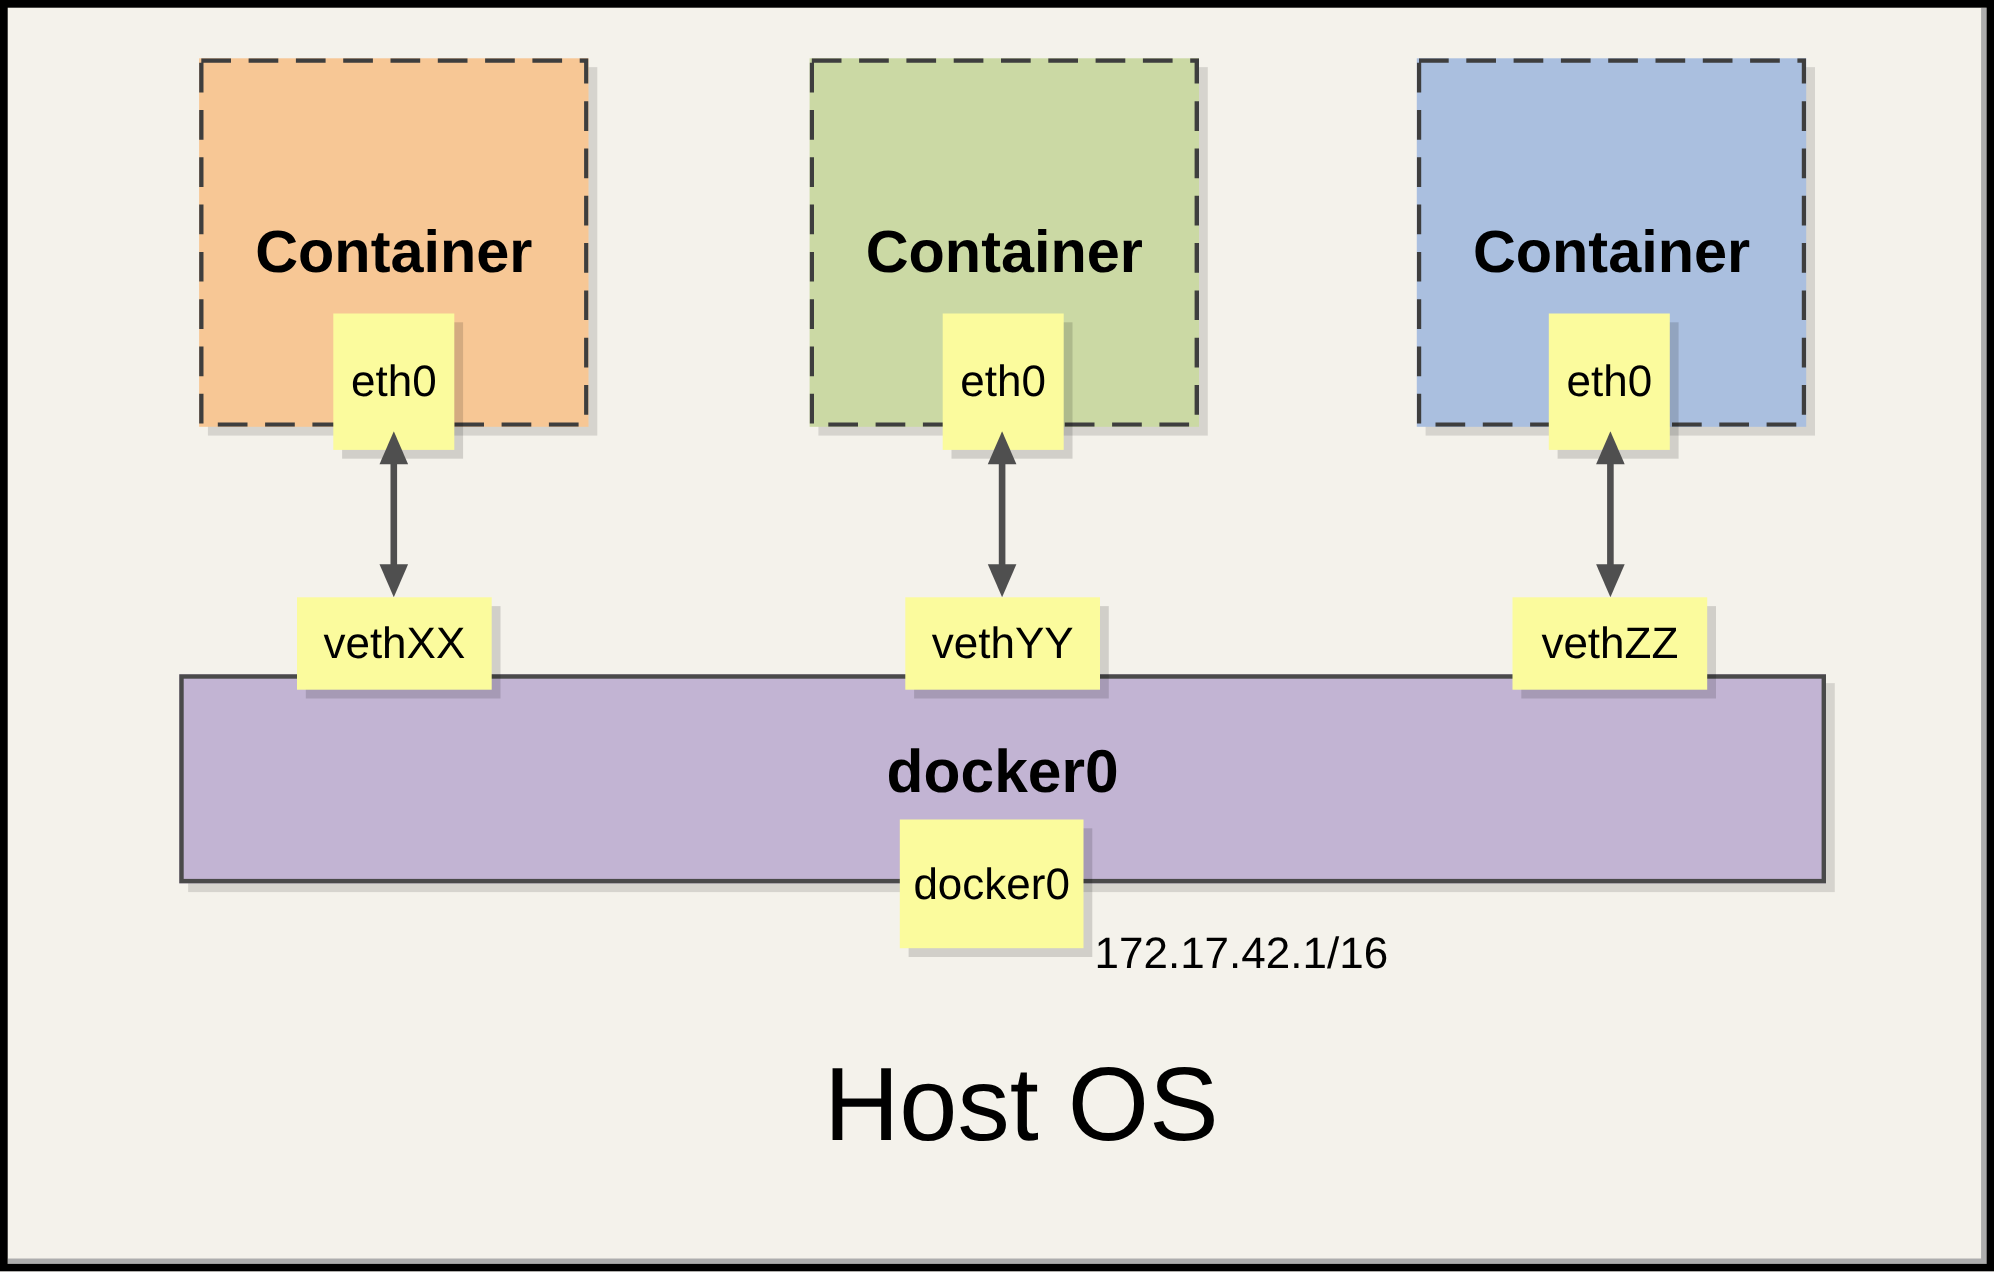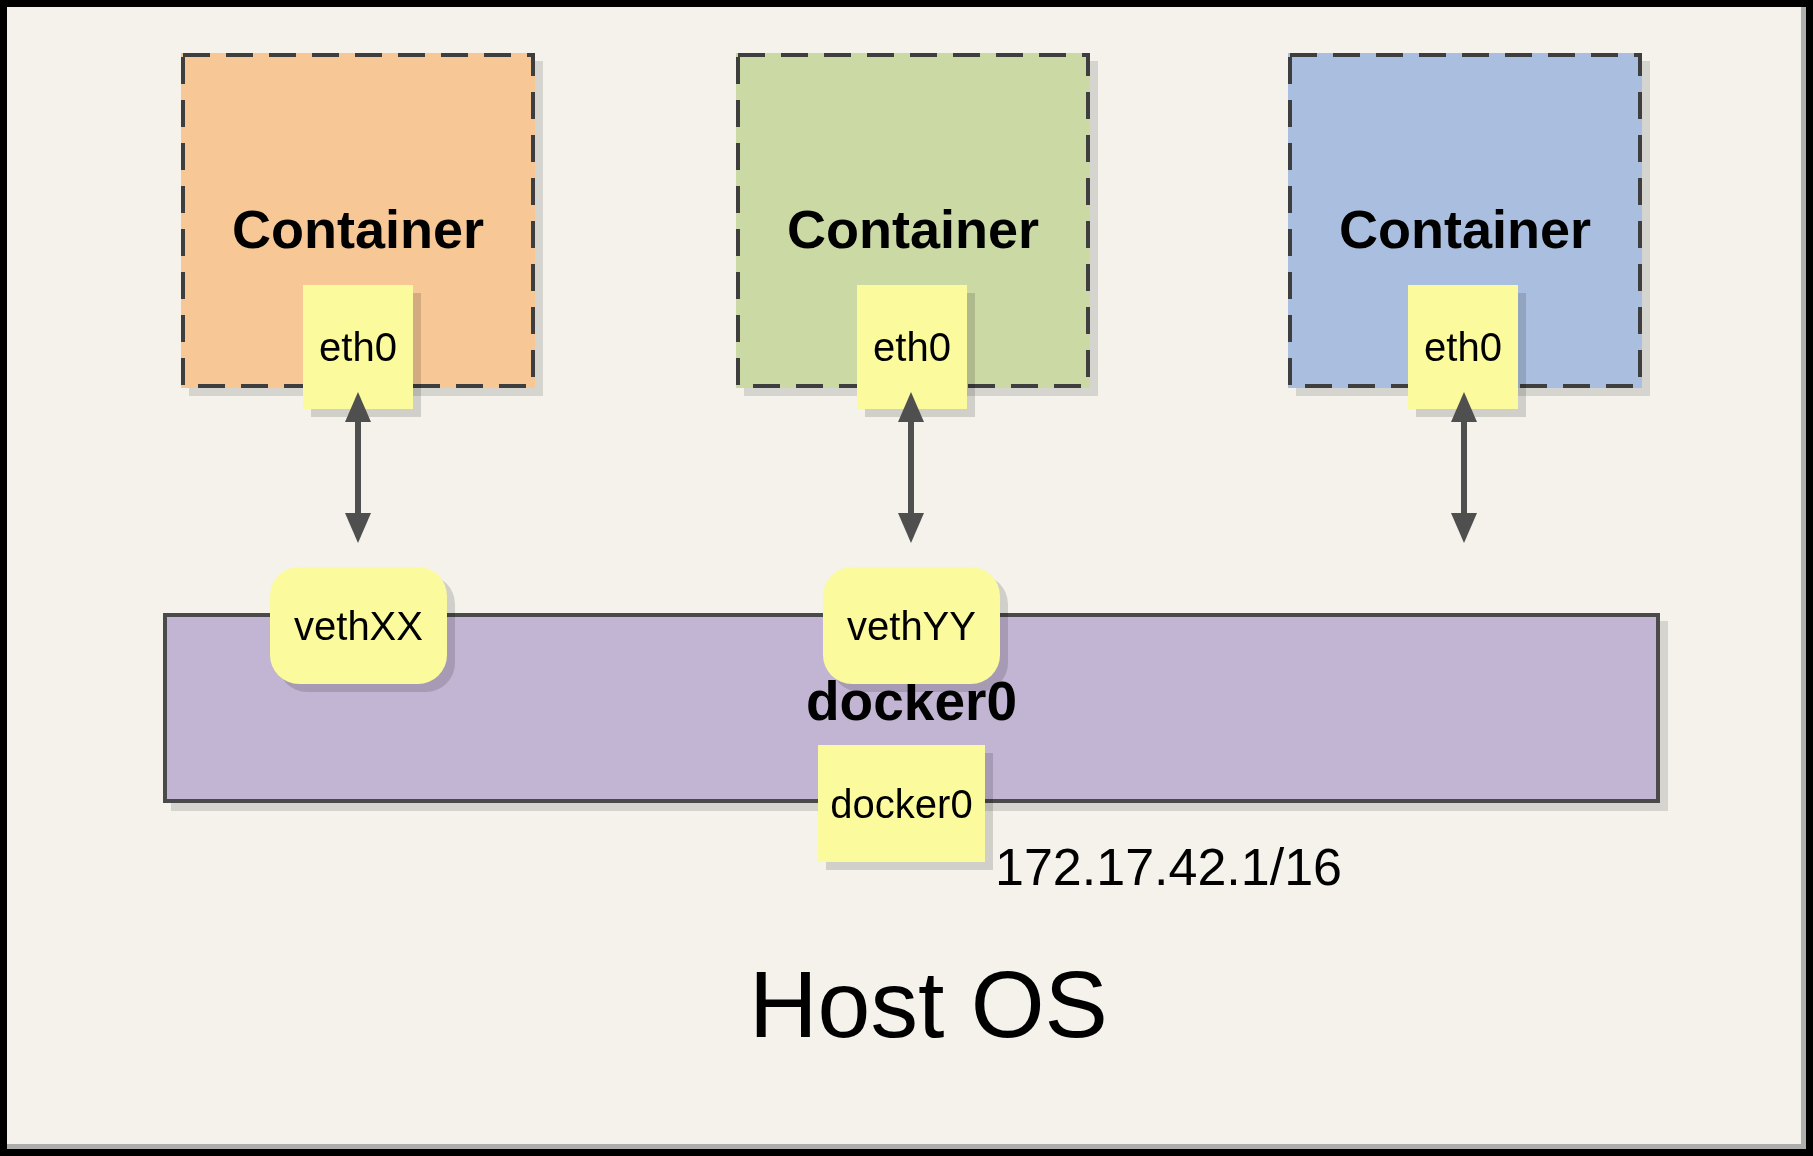--- a/index.html
+++ b/index.html
@@ -56,21 +56,21 @@
     align-items: center;
     justify-content: center;
     font-size: 40px;
     line-height: 1;
   }
   .eth-box { top: 278px; width: 110px; height: 124px; }
   .pos-e1 { left: 296px; }
   .pos-e2 { left: 850px; }
   .pos-e3 { left: 1401px; }
 
-  .veth-box { top: 560px; width: 177px; height: 117px; z-index: 5; border-radius: 29px; }
+  .veth-box { top: 536px; width: 177px; height: 84px; z-index: 5; }
   .pos-v1 { left: 263px; }
   .pos-v2 { left: 816px; }
   .pos-v3 { left: 1368px; }
 
   .docker0-box {
     left: 811px; top: 738px;
     width: 167px; height: 117px;
     z-index: 5;
   }
 
@@ -108,21 +108,21 @@
     font-size: 55px;
     font-weight: bold;
     line-height: 56px;
     z-index: 4;
   }
 
   .ip-label {
     position: absolute;
     left: 988px;
     top: 838px;
-    font-size: 52px;
+    font-size: 40px;
     line-height: 44px;
     z-index: 6;
   }
 
   .host-label {
     position: absolute;
     left: 0;
     top: 950px;
     width: 100%;
     text-align: center;
@@ -192,20 +192,23 @@
 
   <div class="bridge-bar" style="background: rgb(194, 180, 211);"></div>
   <div class="bridge-label">docker0</div>
 
   <div class="yellow-box veth-box pos-v1" style="background: rgb(251, 251, 157);">
     <span>vethXX</span>
   </div>
   <div class="yellow-box veth-box pos-v2" style="background: rgb(251, 251, 157);">
     <span>vethYY</span>
   </div>
+  <div class="yellow-box veth-box pos-v3" style="background: rgb(251, 251, 157);">
+    <span>vethZZ</span>
+  </div>
 
   <div class="yellow-box docker0-box" style="background: rgb(251, 251, 157);">
     <span>docker0</span>
   </div>
   <div class="ip-label">172.17.42.1/16</div>
 
   <div class="host-label">Host OS</div>
 
 </div>
 

